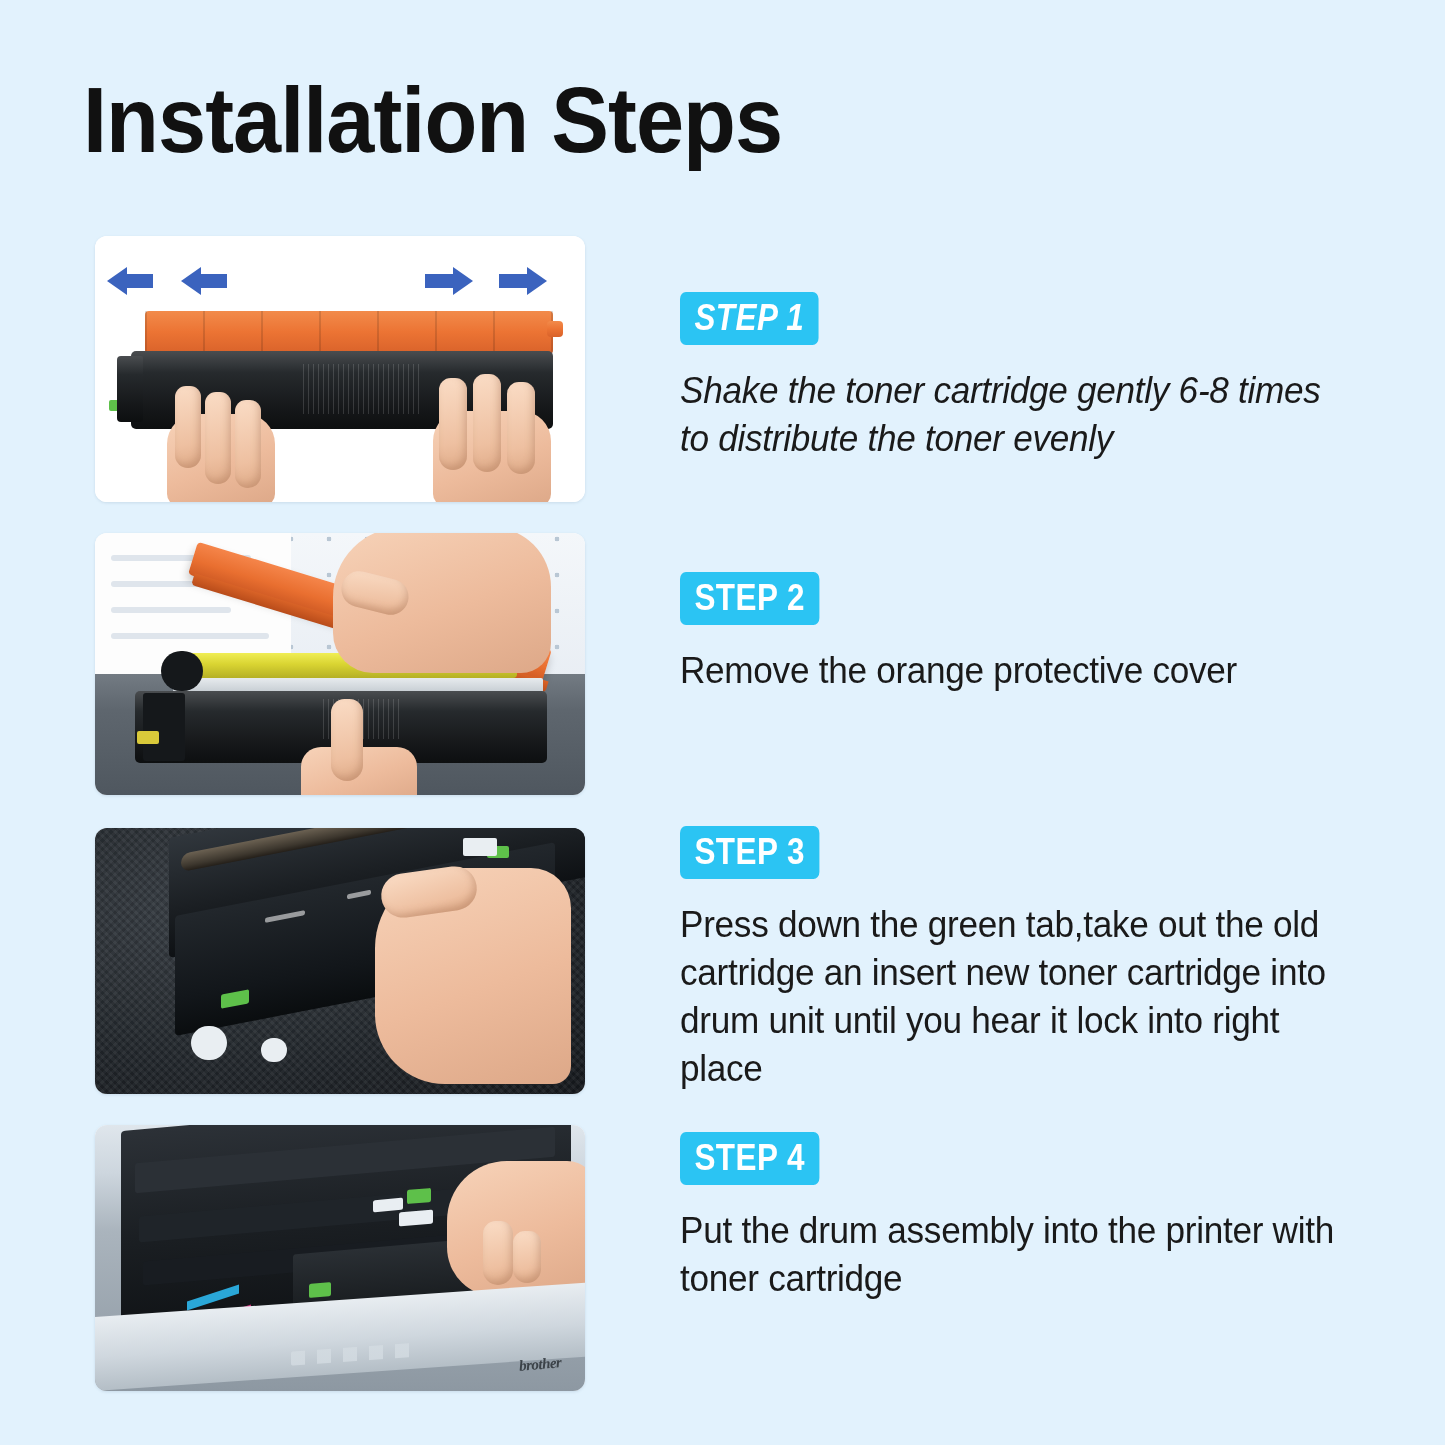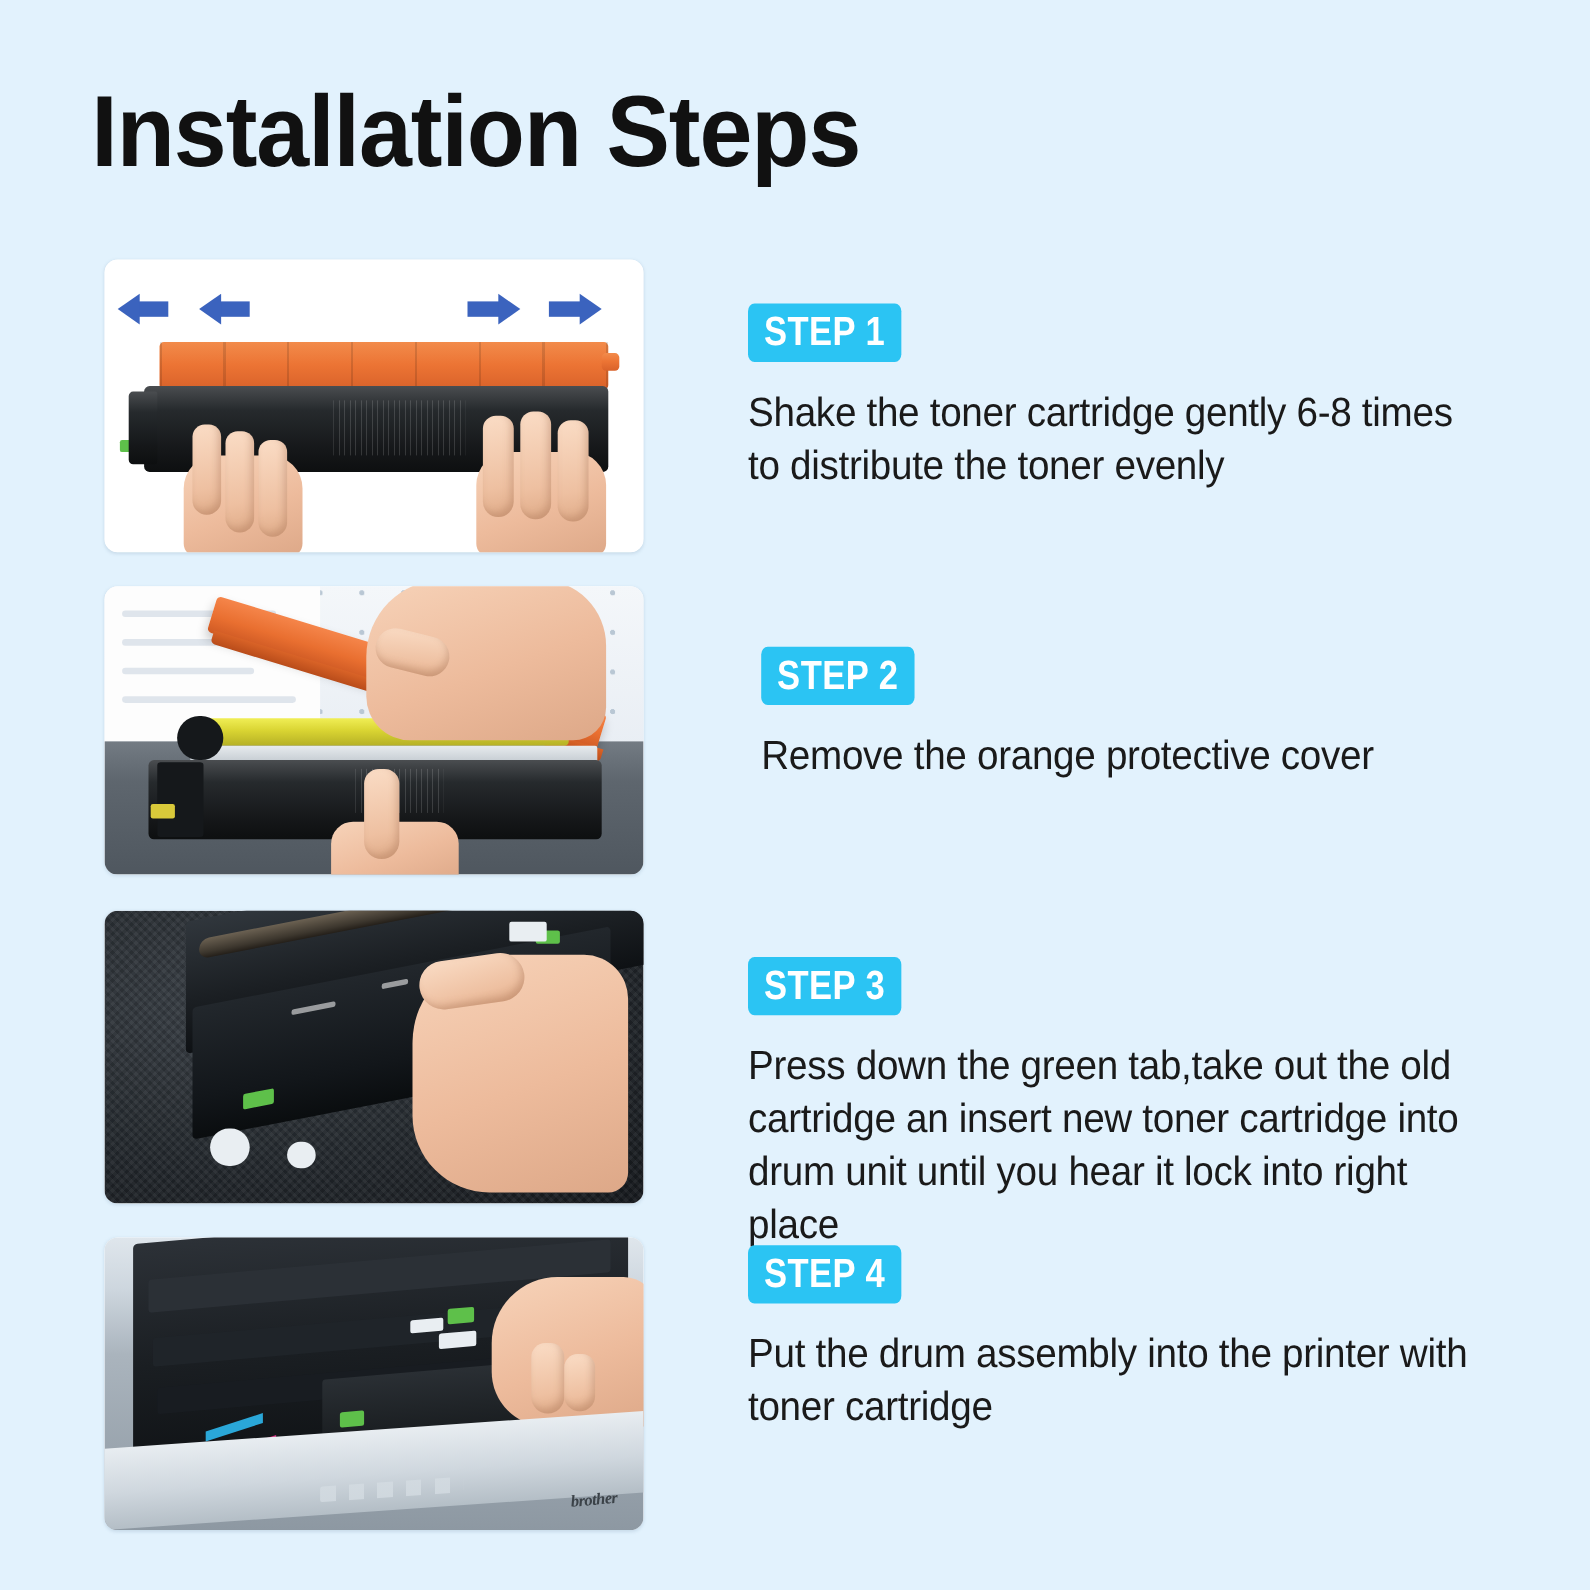--- a/index.html
+++ b/index.html
@@ -217,21 +217,21 @@
       <div class="finger" style="left:110px; top:156px; width:26px; height:92px;"></div>
       <div class="finger" style="left:140px; top:164px; width:26px; height:88px;"></div>
 
       <div class="hand" style="left:338px; top:175px; width:118px; height:95px; border-radius:30px 30px 12px 12px;"></div>
       <div class="finger" style="left:344px; top:142px; width:28px; height:92px;"></div>
       <div class="finger" style="left:378px; top:138px; width:28px; height:98px;"></div>
       <div class="finger" style="left:412px; top:146px; width:28px; height:92px;"></div>
     </div>
   </div>
 
-  <div class="text-col" style="top:276px;">
+  <div class="text-col" style="top:292px;font-style:italic;">
     <div class="step-badge">STEP 1</div>
     <div class="step-desc">Shake the toner cartridge gently 6-8 times to distribute the toner evenly</div>
   </div>
 </div>
 
 <div class="step-row">
 
   <div class="photo-panel" id="panel2" style="top:533px; height:262px;">
     <div class="photo">
       <div class="pegboard"></div>
@@ -262,21 +262,21 @@
       <div class="darkpart" style="left:66px; top:118px; width:42px; height:40px; border-radius:20px;"></div>
 
       <div class="hand" style="left:238px; top:-6px; width:218px; height:146px; border-radius:70px 60px 30px 40px;"></div>
       <div class="finger" style="left:246px; top:42px; width:68px; height:36px; border-radius:20px; transform:rotate(14deg);"></div>
 
       <div class="hand" style="left:206px; top:214px; width:116px; height:56px; border-radius:20px 20px 8px 8px;"></div>
       <div class="finger" style="left:236px; top:166px; width:32px; height:82px;"></div>
     </div>
   </div>
 
-  <div class="text-col" style="top:588px;margin-left:12px;">
+  <div class="text-col" style="top:572px;">
     <div class="step-badge">STEP 2</div>
     <div class="step-desc">Remove the orange protective cover</div>
   </div>
 </div>
 
 <div class="step-row">
 
   <div class="photo-panel" id="panel3" style="top:828px; height:266px;">
     <div class="photo">
       <div class="carbon"></div>
@@ -298,21 +298,21 @@
       <div class="lightpart" style="left:166px; top:210px; width:26px; height:24px; border-radius:13px;"></div>
       <div class="lightpart" style="left:368px; top:10px; width:34px; height:18px;"></div>
       <div class="glint" style="left:170px; top:86px; width:40px; height:5px; transform:skewY(-11deg);"></div>
       <div class="glint" style="left:252px; top:64px; width:24px; height:5px; transform:skewY(-11deg);"></div>
 
       <div class="hand" style="left:280px; top:40px; width:196px; height:216px; border-radius:80px 40px 18px 70px;"></div>
       <div class="finger" style="left:286px; top:42px; width:96px; height:44px; border-radius:26px; transform:rotate(-8deg);"></div>
     </div>
   </div>
 
-  <div class="text-col" style="top:870px;">
+  <div class="text-col" style="top:826px;">
     <div class="step-badge">STEP 3</div>
     <div class="step-desc">Press down the green tab,take out the old cartridge an insert new toner cartridge into drum unit until you hear it lock into right place</div>
   </div>
 </div>
 
 <div class="step-row">
 
   <div class="photo-panel" id="panel4" style="top:1125px; height:266px;">
     <div class="photo">
       <div class="shell-top"></div>

